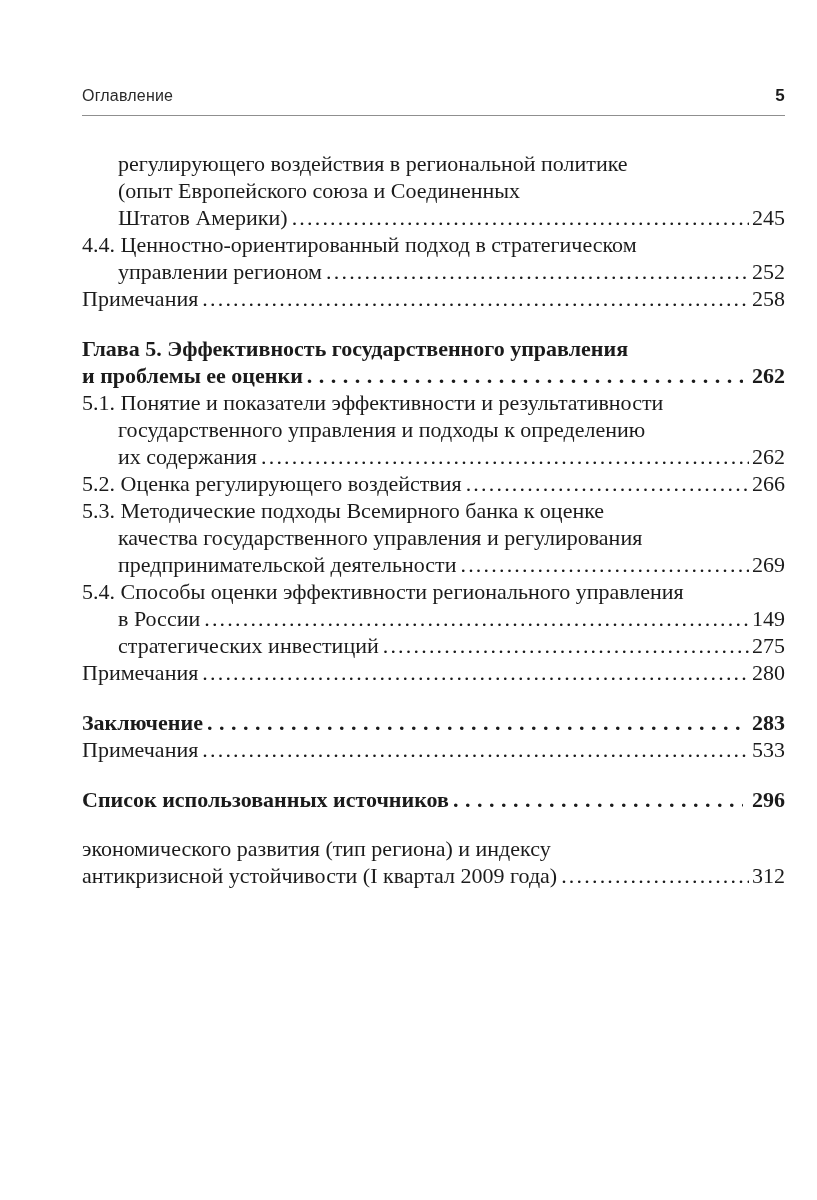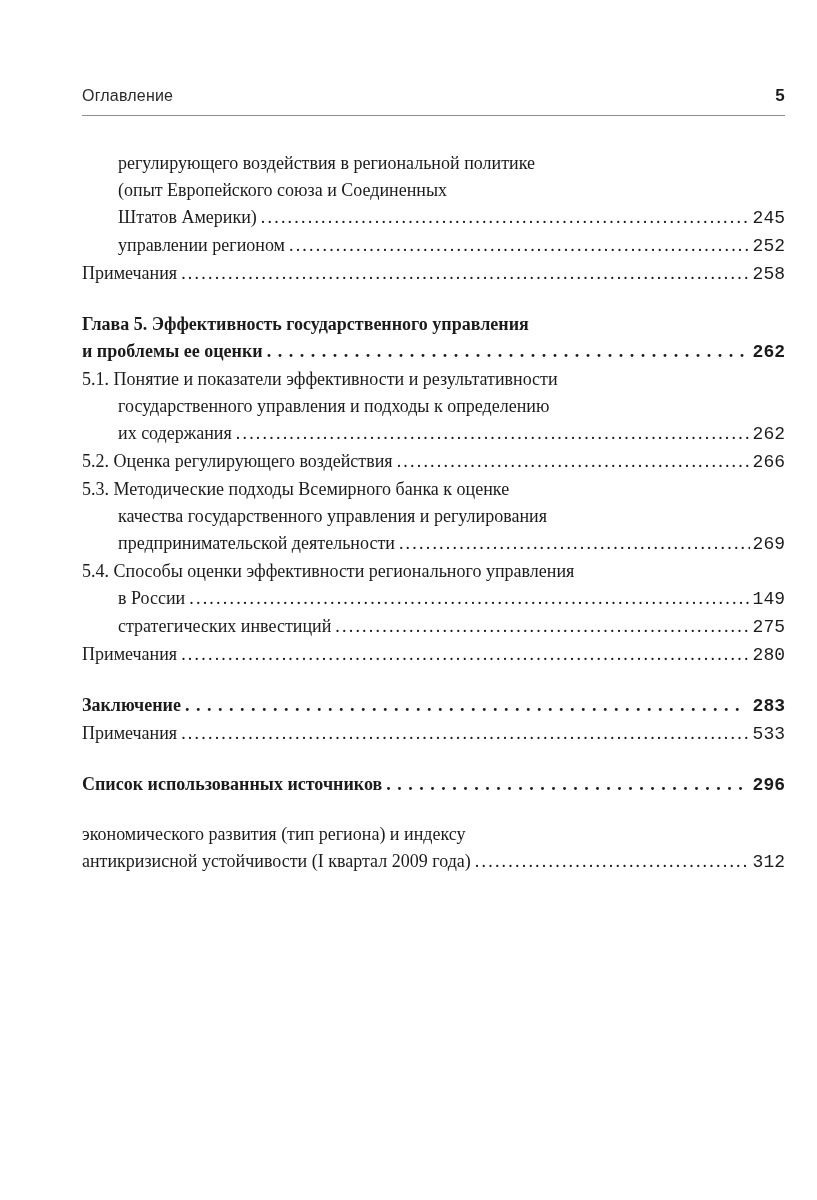--- a/index.html
+++ b/index.html
@@ -33,21 +33,21 @@
     color: #2a2a2a;
     letter-spacing: 0.2px;
   }
   .header .hpage {
     font-weight: 700;
     font-size: 17px;
     color: #1b1b1b;
   }
   .toc {
     font-family: "Liberation Serif", serif;
-    font-size: 18px;
+    font-size: 22px;
     line-height: 27px;
     color: #1b1b1b;
   }
   .toc-entry.bold { font-weight: 700; }
   .toc-entry.space-sm { margin-top: 23px; }
   .toc-entry.space-lg { margin-top: 22px; }
   .toc-line {
     display: flex;
     align-items: baseline;
   }
@@ -61,21 +61,20 @@
     letter-spacing: 2.2px;
     margin: 0 3px 0 4px;
     color: #1b1b1b;
   }
   .toc-entry.bold .leader {
     letter-spacing: 6.5px;
     font-weight: 700;
   }
   .page {
     white-space: nowrap;
-    font-family: Liberation Mono, monospace;
   }
   .toc-entry.bold .page { margin-left: 6px; }
 </style>
 </head>
 <body>
 
 <div class="sheet">
   <div class="content">
     <div class="header">
       <span>Оглавление</span>
@@ -89,20 +88,23 @@
           <div class="toc-line indent">
             <span class="entry-text">(опыт Европейского союза и Соединенных</span>
           </div>
           <div class="toc-line indent">
             <span class="entry-text">Штатов Америки)</span>
             <span class="leader">........................................................................................................................</span>
             <span class="page">245</span>
           </div>
         </div>
         <div class="toc-entry">
+          <div class="toc-line">
+            <span class="entry-text">4.4. Ценностно-ориентированный подход в стратегическом</span>
+          </div>
           <div class="toc-line indent">
             <span class="entry-text">управлении регионом</span>
             <span class="leader">........................................................................................................................</span>
             <span class="page">252</span>
           </div>
         </div>
         <div class="toc-entry">
           <div class="toc-line">
             <span class="entry-text">Примечания</span>
             <span class="leader">........................................................................................................................</span>

